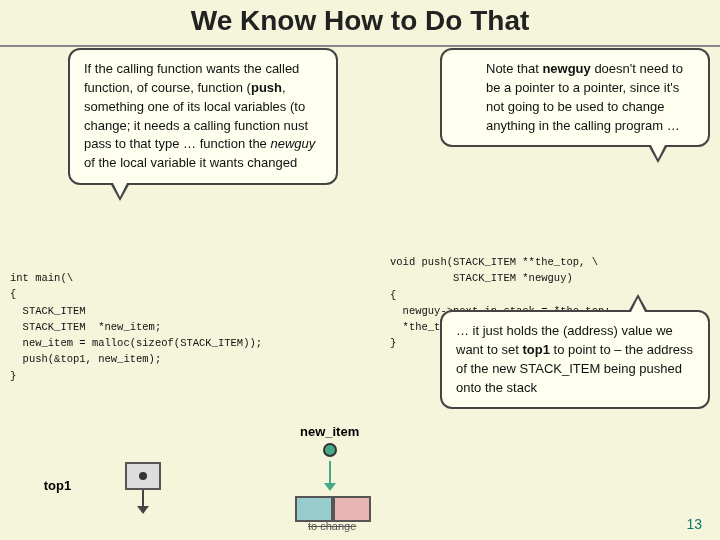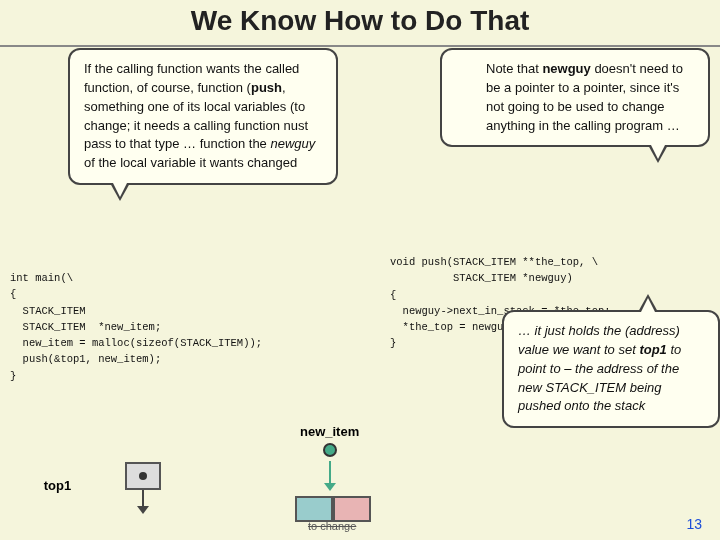--- a/index.html
+++ b/index.html
@@ -42,24 +42,23 @@
     }
 
     .bubble-right {
       right: 10px;
       top: 48px;
       width: 270px;
       padding-left: 44px;
     }
 
     .bubble-bottom {
-      right: 0;
+      right: 10px;
       top: 310px;
-      width: 218px;
-      font-style: italic;
+      width: 270px;
     }
 
     
     .bubble-left::after {
       content: '';
       position: absolute;
       bottom: -18px;
       left: 40px;
       width: 0;
       height: 0;
@@ -286,21 +285,21 @@
       font-size: 11px;
       color: #555;
       text-decoration: line-through;
     }
 
     .page-number {
       position: absolute;
       bottom: 8px;
       right: 18px;
       font-size: 14px;
-      color: #1d4ed8;
+      color: #0f766e;
     }
   </style>
 </head>
 <body>
 
 <div class="page-title">We Know How to Do That</div>
 
 <div class="bubble bubble-left">
   <span>
     If the calling function wants the called function, of course,

